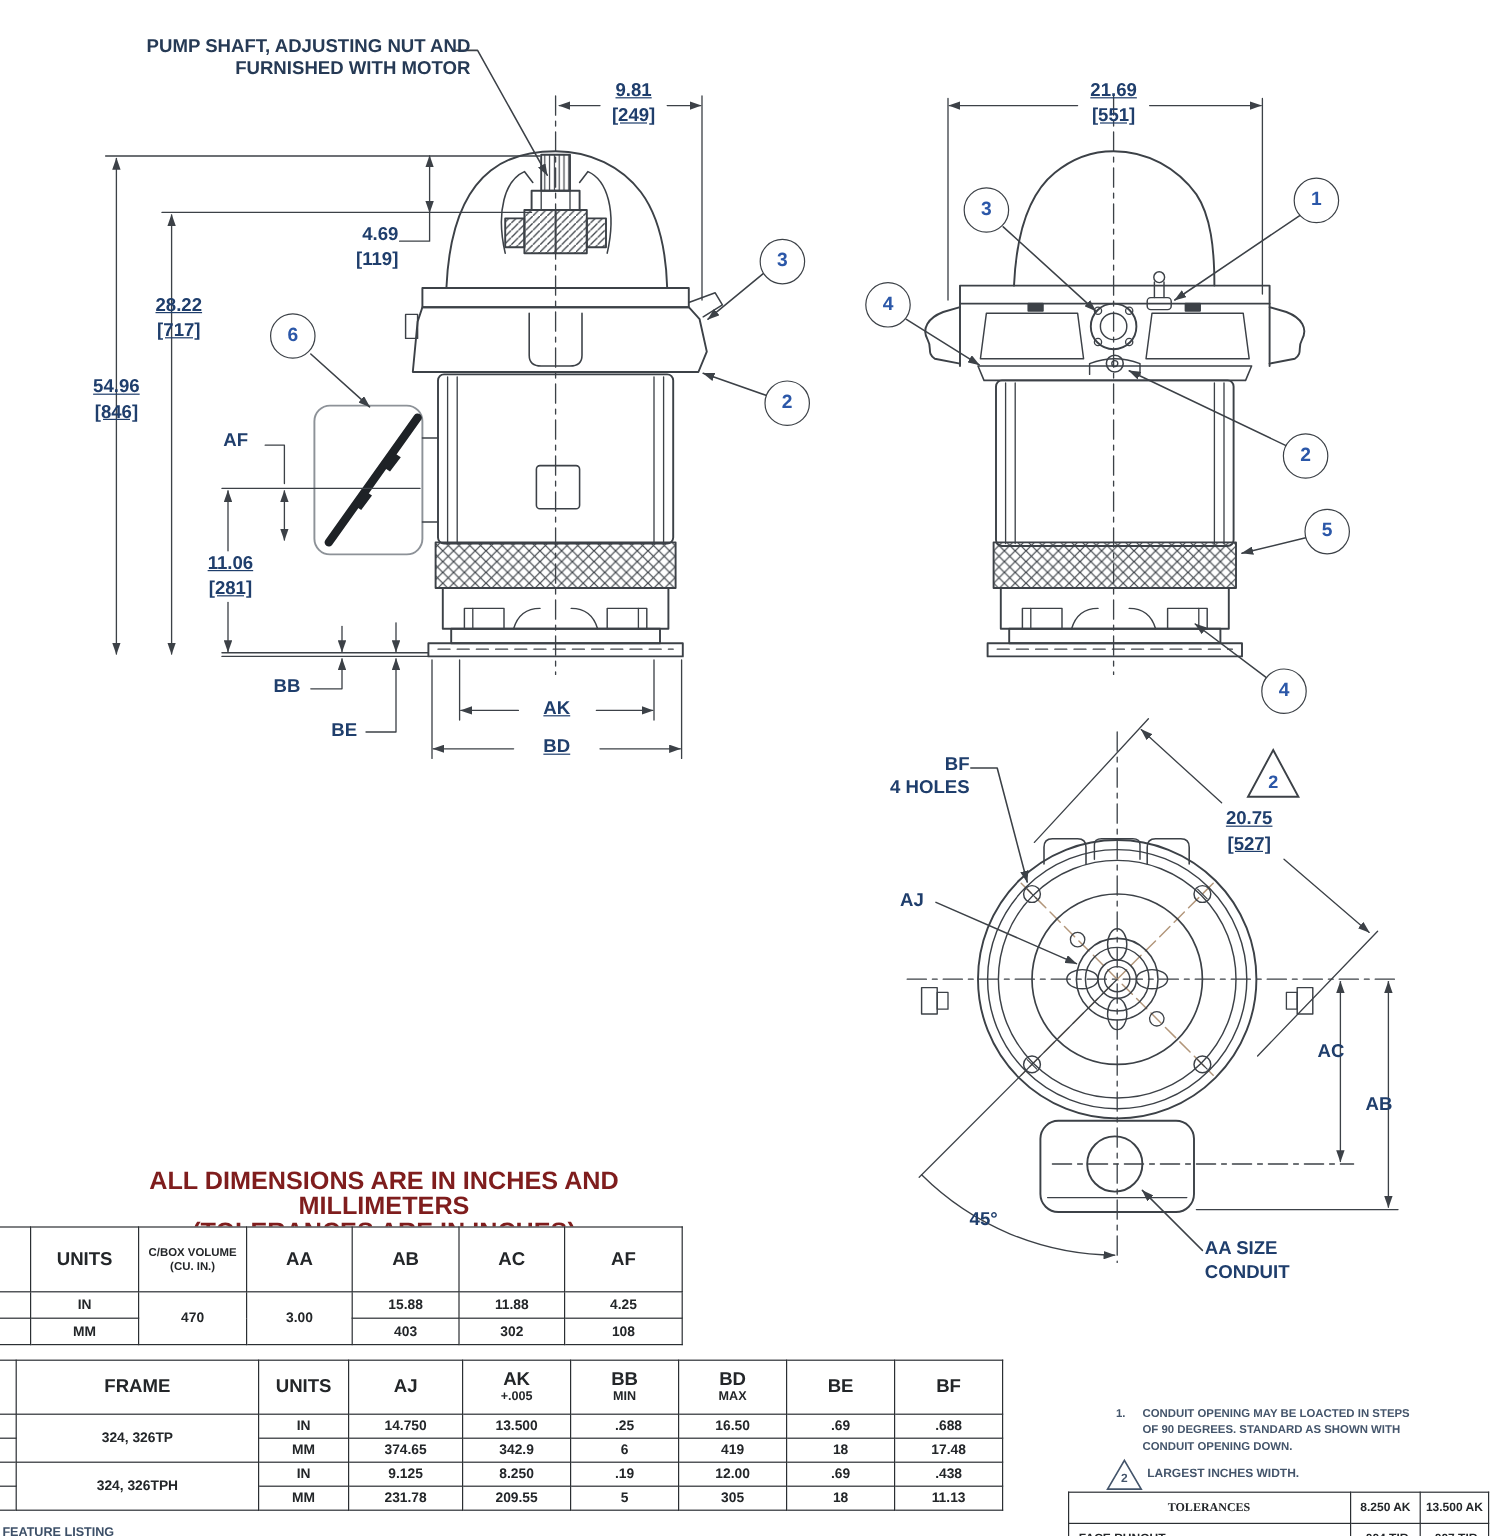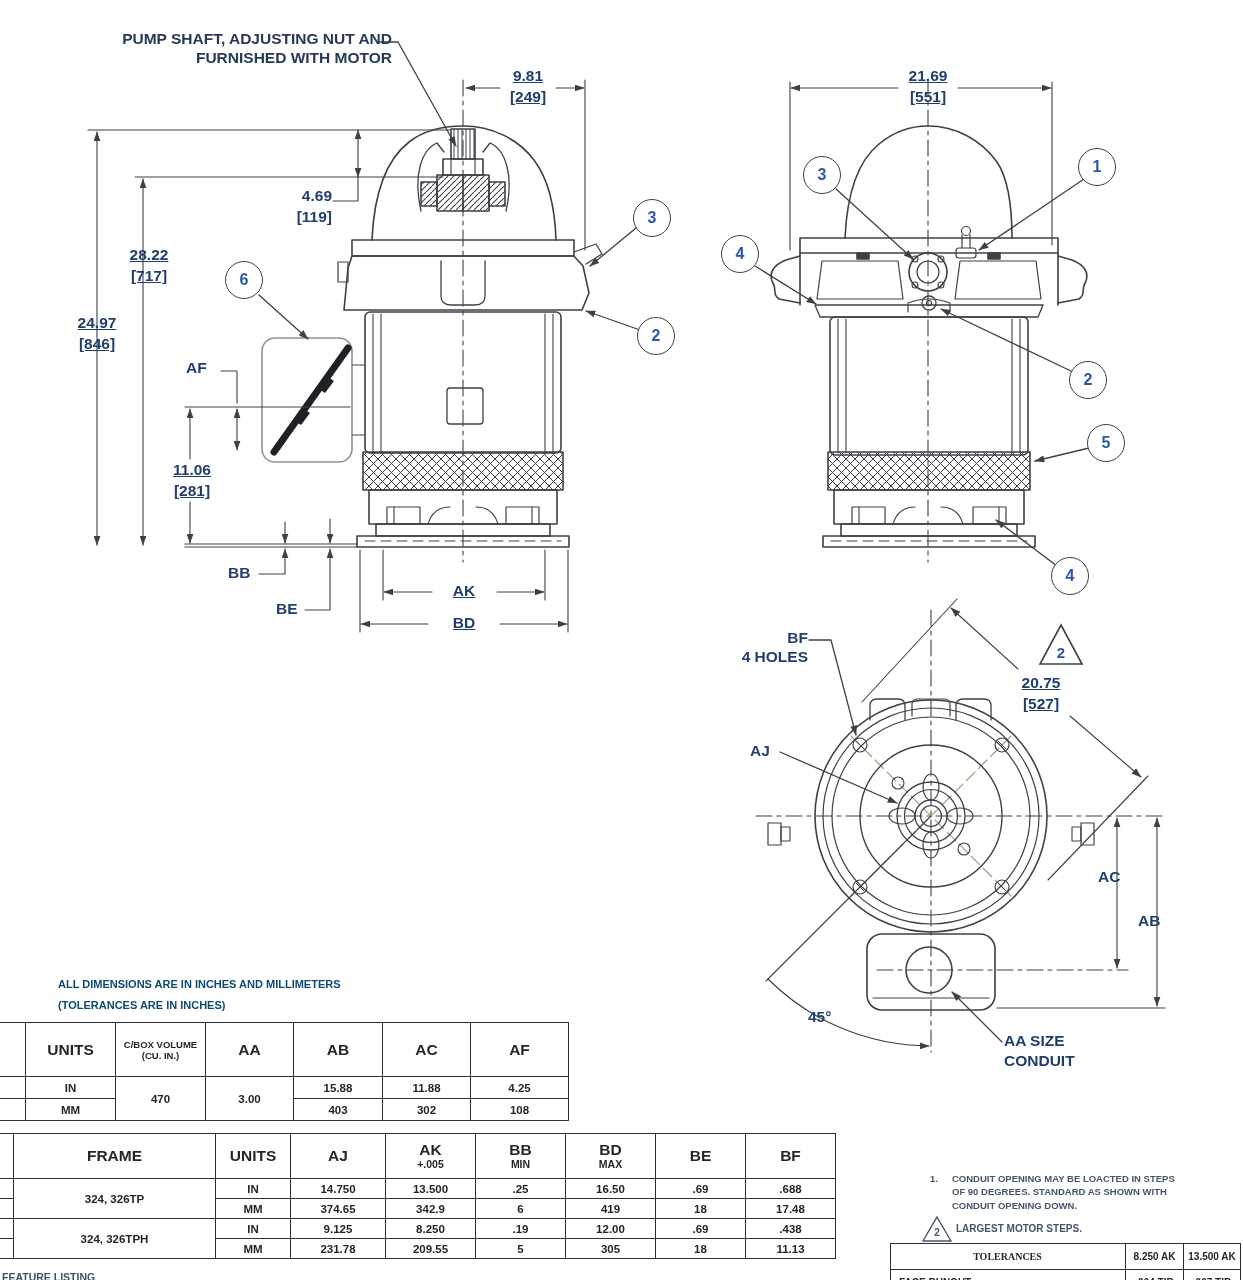--- a/index.html
+++ b/index.html
@@ -52,22 +52,22 @@
   .tolt td { font-size:10px; font-weight:bold; height:26px; }
   .tolt .lab { text-align:center; padding-right:4px;font-family:Liberation Serif, serif; }
   .tolt .val { text-align:center; }
 
   .foot-notes { position:absolute; left:930px; top:1172px; width:290px;
      color:#44556b; font-size:9.5px; line-height:13.3px; font-weight:bold; }
   .foot-notes .n1 { display:flex; }
   .foot-notes .num { width:22px; }
   .note2 { position:absolute; left:956px; top:1223px; color:#44556b; font-size:10px; font-weight:bold; }
   .footer-left { position:absolute; left:2px; top:1271px; font-size:10.5px; font-weight:bold; color:#3d5068; }
-  .dims-note { position:absolute; left:58px; top:974px; width:524px; 
-     color:#0c4a6e; font-weight:bold; font-size:11px; line-height:21px; }
+  .dims-note { position:absolute; left:58px; top:974px; width:524px; text-align:center;
+     color:#7f1d1d; font-weight:bold; font-size:21px; line-height:21px; }
 </style>
 </head>
 <body>
 
 <svg id="linework" width="1243" height="1280" viewBox="0 0 1243 1280">
   <defs>
     <marker id="ah" viewBox="0 0 10 7" refX="9.4" refY="3.5" markerWidth="10" markerHeight="7" markerUnits="userSpaceOnUse" orient="auto-start-reverse">
       <path d="M0,0 L10,3.5 L0,7 Z" fill="#3c4147"></path>
     </marker>
     <pattern id="mesh" width="9" height="9" patternUnits="userSpaceOnUse">
@@ -264,21 +264,21 @@
 </div>
 <div class="dim ta-r" style="left:268px; top:185px; width:64px;">
   <span>4.69</span>
   <span>[119]</span>
 </div>
 <div class="dim ta-c" style="left:116px; top:244px; width:66px;">
   <span>28.22</span>
   <span>[717]</span>
 </div>
 <div class="dim ta-c" style="left:64px; top:312px; width:66px;">
-  <span>24.97</span>
+  <span>54.96</span>
   <span>[846]</span>
 </div>
 <div class="dim ta-c" style="left:158px; top:459px; width:68px;">
   <span>11.06</span>
   <span>[281]</span>
 </div>
 <div class="lbl" style="left:186px; top:357px;">
   <span>AF</span>
 </div>
 <div class="lbl" style="left:228px; top:562px;">
@@ -469,21 +469,21 @@
     </span>
   </div>
 </div>
 <div class="flag" style="left:921px; top:1215px; width:32px; height:28px;">
   <svg width="32" height="28" viewBox="0 0 32 28">
     <path d="M16,2 L30,26 L2,26 Z" fill="#fff" stroke="#44556b" stroke-width="1.4"></path>
   </svg>
   <span class="fnum" style="top:12px; font-size:10px; color:#44556b;">2</span>
 </div>
 <div class="note2">
-  <span>LARGEST MOTOR STEPS.</span>
+  <span>LARGEST INCHES WIDTH.</span>
 </div>
 
 <table class="tolt">
   <tbody>
       <tr>
     <td class="lab" style="width:235px;">TOLERANCES</td>
     <td class="val" style="width:58px;">8.250 AK</td>
     <td class="val" style="width:57px;">13.500 AK</td>
   </tr>
   <tr>

